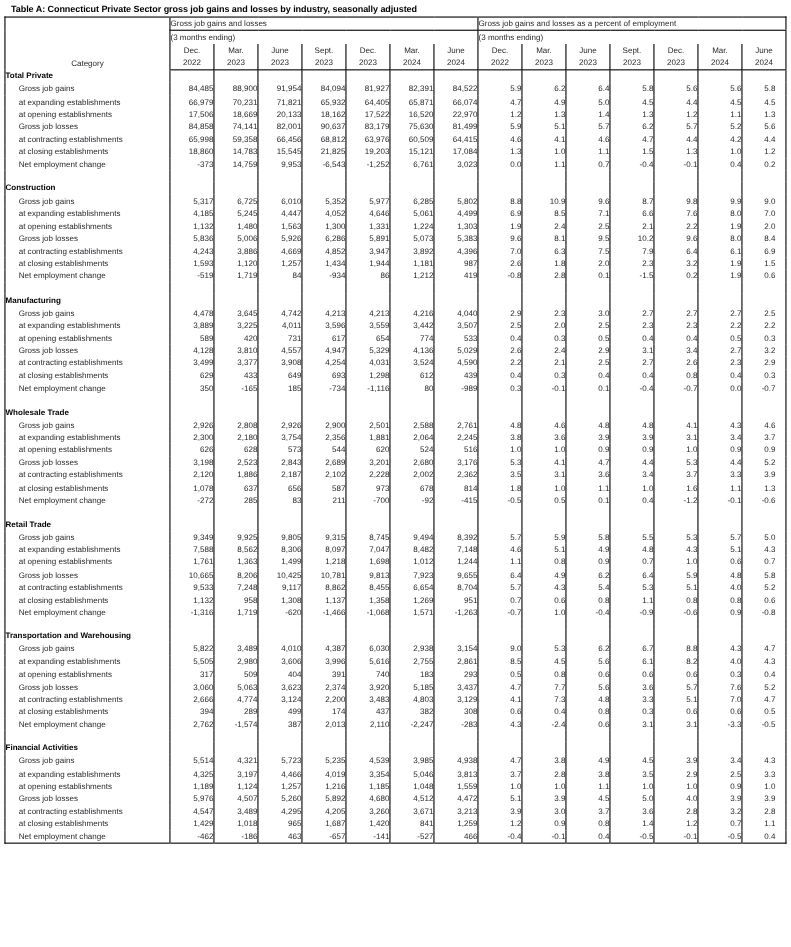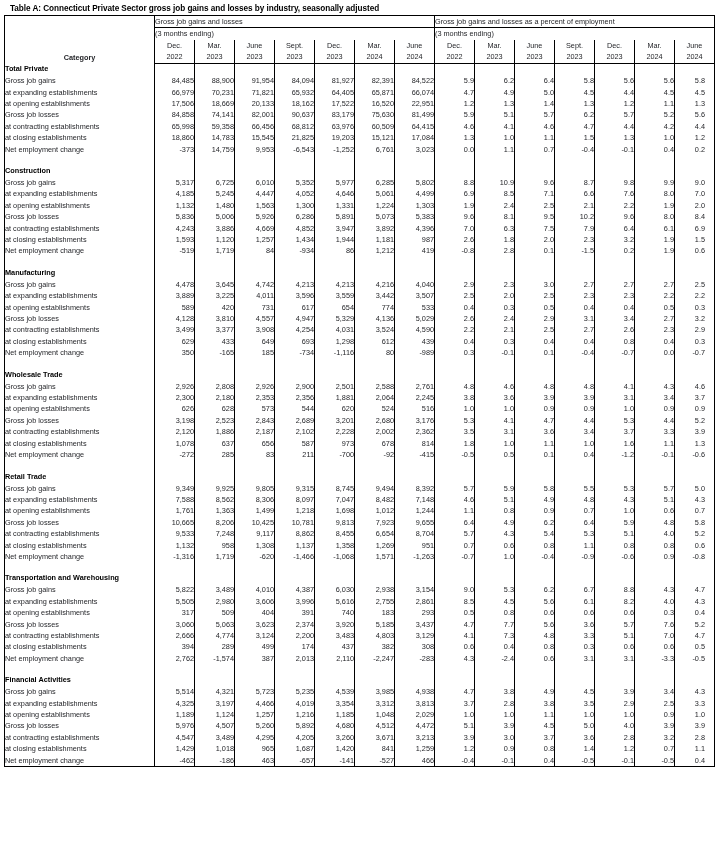--- a/index.html
+++ b/index.html
@@ -47,21 +47,21 @@
   thead .grp-head {
     text-align: left;
     font-weight: normal;
     font-size: 7.3px;
     color: #26272b;
     line-height: 11px;
     padding-bottom: 1px;
   }
   thead .cat-head {
     text-align: center;
-    font-weight: bold;
+    font-weight: normal;
     font-size: 7.3px;
     color: #26272b;
     vertical-align: middle;
     border-right: 1.2px solid #000000;
   }
   thead .mon {
     text-align: center;
     font-weight: normal;
     font-size: 7.3px;
     color: #26272b;
@@ -80,21 +80,21 @@
     text-align: left;
     padding-left: 8px;
     white-space: nowrap;
     border-right: 1.2px solid #000000;
     font-size: 7.3px;
   }
   td.lab.sect {
     font-weight: bold;
     color: #000000;
   }
-  td.lab.ind { }
+  td.lab.ind { padding-left: 12px; }
   td.num {
     text-align: right;
     padding-right: 8px;
     border-right: 1px solid #000000;
     font-variant-numeric: tabular-nums;
     font-size: 7.3px;
   }
   td.num.grpsep { border-right: 1.2px solid #000000; }
   td.num.lastcol { border-right: none; padding-right: 9px; }
   tr.blank td { line-height: 10px; }
@@ -235,21 +235,21 @@
           <td class="num lastcol">4.5</td>
         </tr>
         <tr>
           <td class="lab ind">at opening establishments</td>
           <td class="num">17,506</td>
           <td class="num">18,669</td>
           <td class="num">20,133</td>
           <td class="num">18,162</td>
           <td class="num">17,522</td>
           <td class="num">16,520</td>
-          <td class="num grpsep">22,951</td>
+          <td class="num grpsep">22,970</td>
           <td class="num">1.2</td>
           <td class="num">1.3</td>
           <td class="num">1.4</td>
           <td class="num">1.3</td>
           <td class="num">1.2</td>
           <td class="num">1.1</td>
           <td class="num lastcol">1.3</td>
         </tr>
         <tr>
           <td class="lab ind">Gross job losses</td>
@@ -673,21 +673,21 @@
           <td class="num">4.8</td>
           <td class="num">4.8</td>
           <td class="num">4.1</td>
           <td class="num">4.3</td>
           <td class="num lastcol">4.6</td>
         </tr>
         <tr>
           <td class="lab ind">at expanding establishments</td>
           <td class="num">2,300</td>
           <td class="num">2,180</td>
-          <td class="num">2,353</td>
+          <td class="num">3,754</td>
           <td class="num">2,356</td>
           <td class="num">1,881</td>
           <td class="num">2,064</td>
           <td class="num grpsep">2,245</td>
           <td class="num">3.8</td>
           <td class="num">3.6</td>
           <td class="num">3.9</td>
           <td class="num">3.9</td>
           <td class="num">3.1</td>
           <td class="num">3.4</td>
@@ -1135,39 +1135,39 @@
           <td class="num">3.4</td>
           <td class="num lastcol">4.3</td>
         </tr>
         <tr>
           <td class="lab ind">at expanding establishments</td>
           <td class="num">4,325</td>
           <td class="num">3,197</td>
           <td class="num">4,466</td>
           <td class="num">4,019</td>
           <td class="num">3,354</td>
-          <td class="num">3,312</td>
+          <td class="num">5,046</td>
           <td class="num grpsep">3,813</td>
           <td class="num">3.7</td>
           <td class="num">2.8</td>
           <td class="num">3.8</td>
           <td class="num">3.5</td>
           <td class="num">2.9</td>
           <td class="num">2.5</td>
           <td class="num lastcol">3.3</td>
         </tr>
         <tr>
           <td class="lab ind">at opening establishments</td>
           <td class="num">1,189</td>
           <td class="num">1,124</td>
           <td class="num">1,257</td>
           <td class="num">1,216</td>
           <td class="num">1,185</td>
           <td class="num">1,048</td>
-          <td class="num grpsep">2,029</td>
+          <td class="num grpsep">1,559</td>
           <td class="num">1.0</td>
           <td class="num">1.0</td>
           <td class="num">1.1</td>
           <td class="num">1.0</td>
           <td class="num">1.0</td>
           <td class="num">0.9</td>
           <td class="num lastcol">1.0</td>
         </tr>
         <tr>
           <td class="lab ind">Gross job losses</td>

